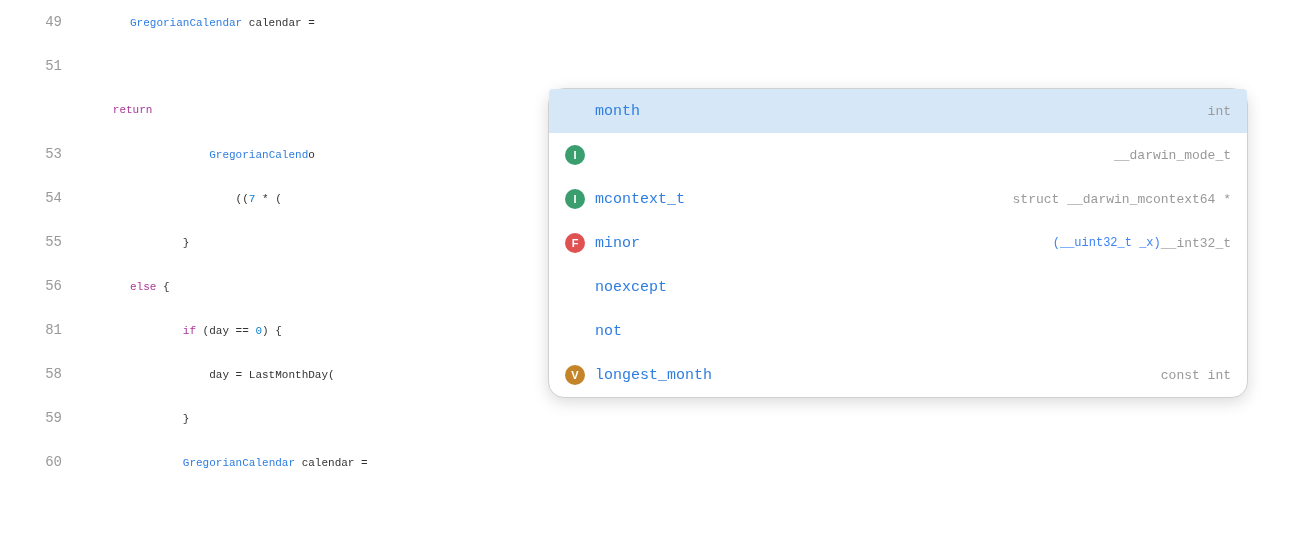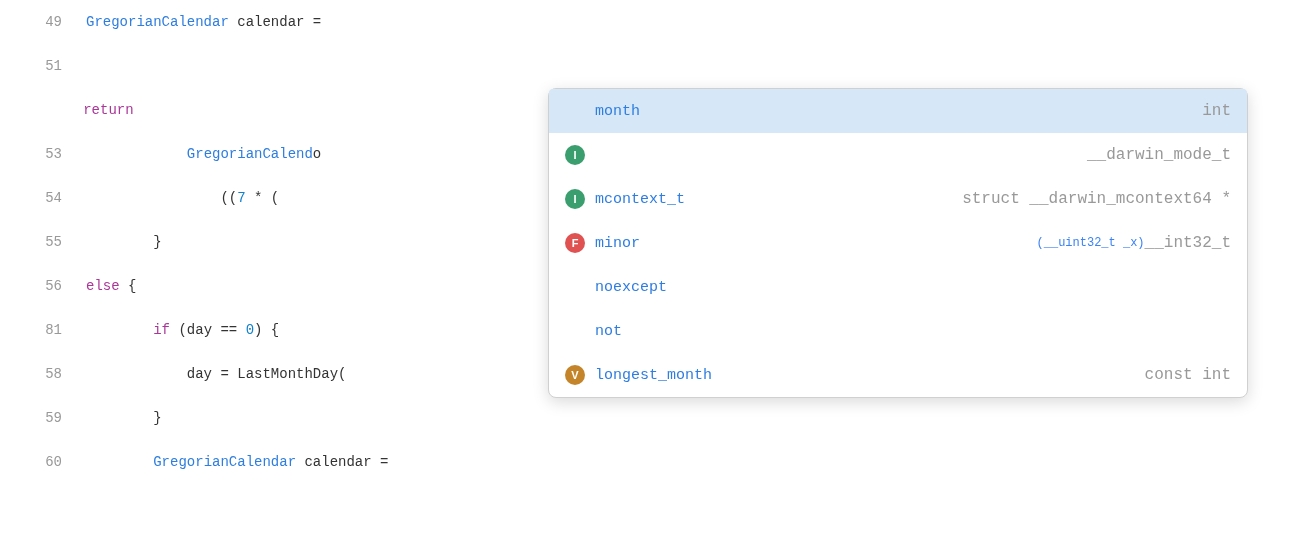--- a/index.html
+++ b/index.html
@@ -47,39 +47,40 @@
       padding-right: 24px;
       color: #999999;
       font-size: 14px;
       flex-shrink: 0;
       user-select: none;
     }
 
     .code-content {
       display: inline;
       white-space: pre;
-      font-size: 14px;
+      font-size: 11px;
       color: #333333;
+      margin-left: 44px;
     }
 
     
     .kw { color: #aa3798; } 
     .cls { color: #2e7de0; } 
     .fn { color: #333333; } 
     .num { color: #1080cf; }
 
     
     .autocomplete {
       position: absolute;
       top: 88px; 
       left: 548px;
       width: 700px;
       background: #ffffff;
       border: 1px solid #d0d0d0;
-      border-radius: 8px;
+      border-radius: 16px;
       box-shadow: 0 4px 16px rgba(0,0,0,0.15);
       z-index: 100;
     }
 
     .ac-item {
       display: flex;
       align-items: center;
       height: 44px;
       padding: 0 16px;
       cursor: pointer;
@@ -116,21 +117,21 @@
       color: #2e7de0;
       font-family: 'Menlo', 'Monaco', 'Courier New', monospace;
       flex: 1;
     }
 
     .ac-name .ac-match {
       color: #2e7de0;
     }
 
     .ac-type {
-      font-size: 16px;
+      font-size: 13px;
       color: #999999;
       font-family: 'Menlo', 'Monaco', 'Courier New', monospace;
       text-align: right;
       margin-left: auto;
     }
 
     .ac-params {
       font-size: 12px;
       color: #3b82f6;
       font-family: 'Menlo', 'Monaco', 'Courier New', monospace;

